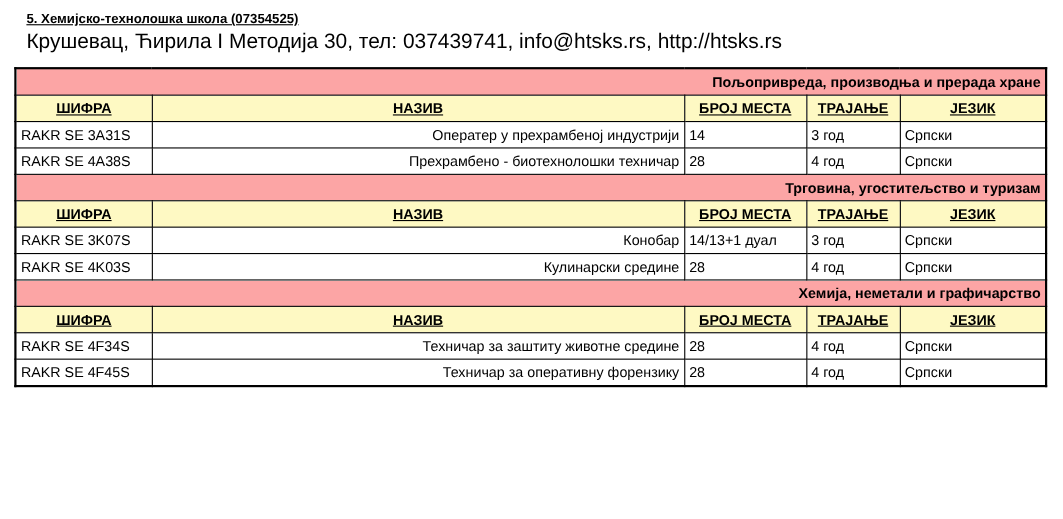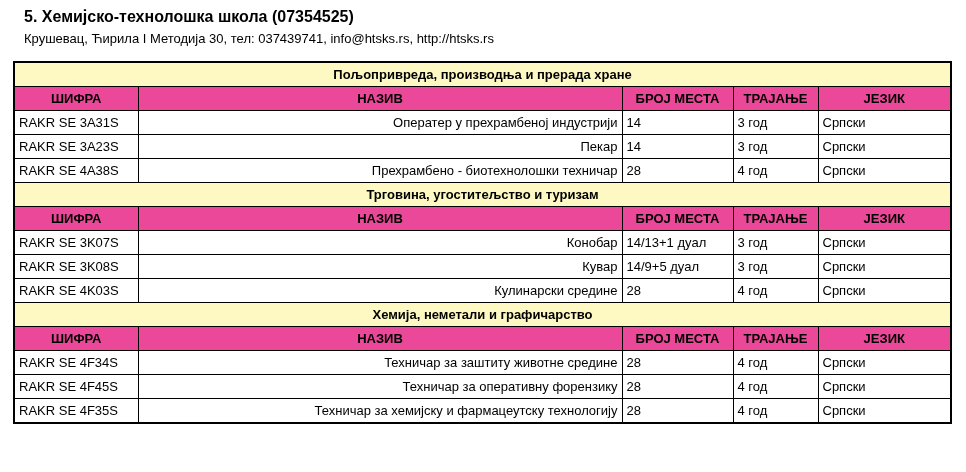--- a/index.html
+++ b/index.html
@@ -13,27 +13,28 @@
     width: 966px;
     height: 472px;
     background: #ffffff;
     overflow: hidden;
     position: relative;
   }
   .doc-header {
     padding: 7px 0 0 24px;
   }
   .doc-title {
-    font-size: 16px;
+    font-size: 12px;
     font-weight: bold;
     line-height: 20px;
     margin: 0;
+    text-decoration: underline;
   }
   .doc-subtitle {
-    font-size: 13px;
+    font-size: 19px;
     line-height: 18px;
     margin-top: 3px;
   }
   .table-wrap {
     margin: 13px 0 0 13px;
   }
   table.programs {
     border-collapse: collapse;
     table-layout: fixed;
     width: 937px;
@@ -44,26 +45,27 @@
     font-size: 13px;
     height: 23px;
     padding: 0 4px;
     overflow: hidden;
     white-space: nowrap;
     vertical-align: middle;
   }
   th.col-head {
     font-weight: bold;
     text-align: center;
-    background: #ec4899;
+    background: #fef9c3;
+    text-decoration: underline;
   }
   td.section-header {
-    background: #fef9c3;
+    background: #fca5a5;
     font-weight: bold;
-    text-align: center;
+    text-align: right;
     padding-left: 9px;
     font-size: 13.5px;
   }
   td.code, td.places, td.duration, td.language { }
   td.name { text-align: right; padding-left: 10px; }
 </style>
 </head>
 <body>
 
 <div class="doc">
@@ -95,27 +97,20 @@
           <th class="col-head">ЈЕЗИК</th>
         </tr>
         <tr>
           <td class="code">RAKR SE 3A31S</td>
           <td class="name">Оператер у прехрамбеној индустрији</td>
           <td class="places">14</td>
           <td class="duration">3 год</td>
           <td class="language">Српски</td>
         </tr>
         <tr>
-          <td class="code">RAKR SE 3A23S</td>
-          <td class="name">Пекар</td>
-          <td class="places">14</td>
-          <td class="duration">3 год</td>
-          <td class="language">Српски</td>
-        </tr>
-        <tr>
           <td class="code">RAKR SE 4A38S</td>
           <td class="name">Прехрамбено - биотехнолошки техничар</td>
           <td class="places">28</td>
           <td class="duration">4 год</td>
           <td class="language">Српски</td>
         </tr>
       </tbody>
 
       <tbody>
         <tr>
@@ -125,27 +120,20 @@
           <th class="col-head">ШИФРА</th>
           <th class="col-head">НАЗИВ</th>
           <th class="col-head">БРОЈ МЕСТА</th>
           <th class="col-head">ТРАЈАЊЕ</th>
           <th class="col-head">ЈЕЗИК</th>
         </tr>
         <tr>
           <td class="code">RAKR SE 3K07S</td>
           <td class="name">Конобар</td>
           <td class="places">14/13+1 дуал</td>
-          <td class="duration">3 год</td>
-          <td class="language">Српски</td>
-        </tr>
-        <tr>
-          <td class="code">RAKR SE 3K08S</td>
-          <td class="name">Кувар</td>
-          <td class="places">14/9+5 дуал</td>
           <td class="duration">3 год</td>
           <td class="language">Српски</td>
         </tr>
         <tr>
           <td class="code">RAKR SE 4K03S</td>
           <td class="name">Кулинарски средине</td>
           <td class="places">28</td>
           <td class="duration">4 год</td>
           <td class="language">Српски</td>
         </tr>
@@ -169,24 +157,17 @@
           <td class="duration">4 год</td>
           <td class="language">Српски</td>
         </tr>
         <tr>
           <td class="code">RAKR SE 4F45S</td>
           <td class="name">Техничар за оперативну форензику</td>
           <td class="places">28</td>
           <td class="duration">4 год</td>
           <td class="language">Српски</td>
         </tr>
-        <tr>
-          <td class="code">RAKR SE 4F35S</td>
-          <td class="name">Техничар за хемијску и фармацеутску технологију</td>
-          <td class="places">28</td>
-          <td class="duration">4 год</td>
-          <td class="language">Српски</td>
-        </tr>
       </tbody>
 
     </table>
   </div>
 </div>
 
 </body></html>

